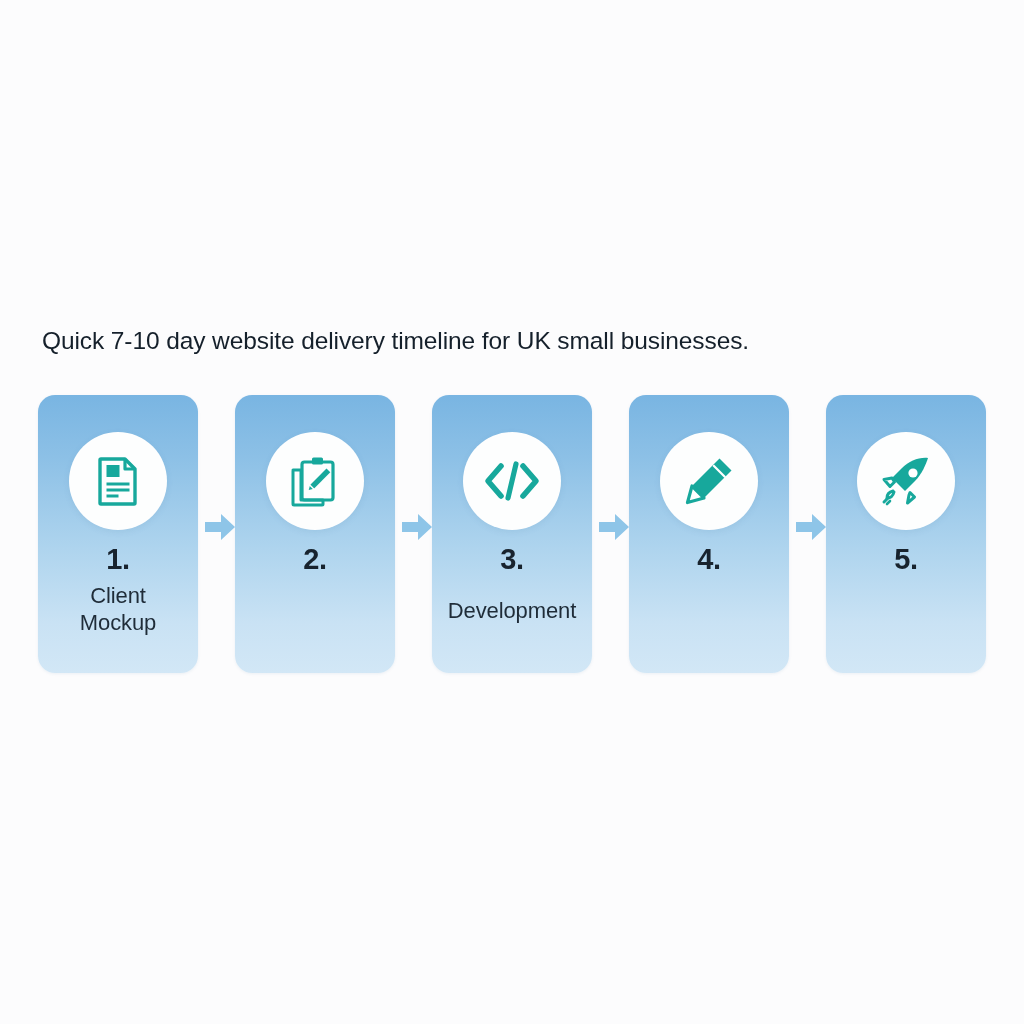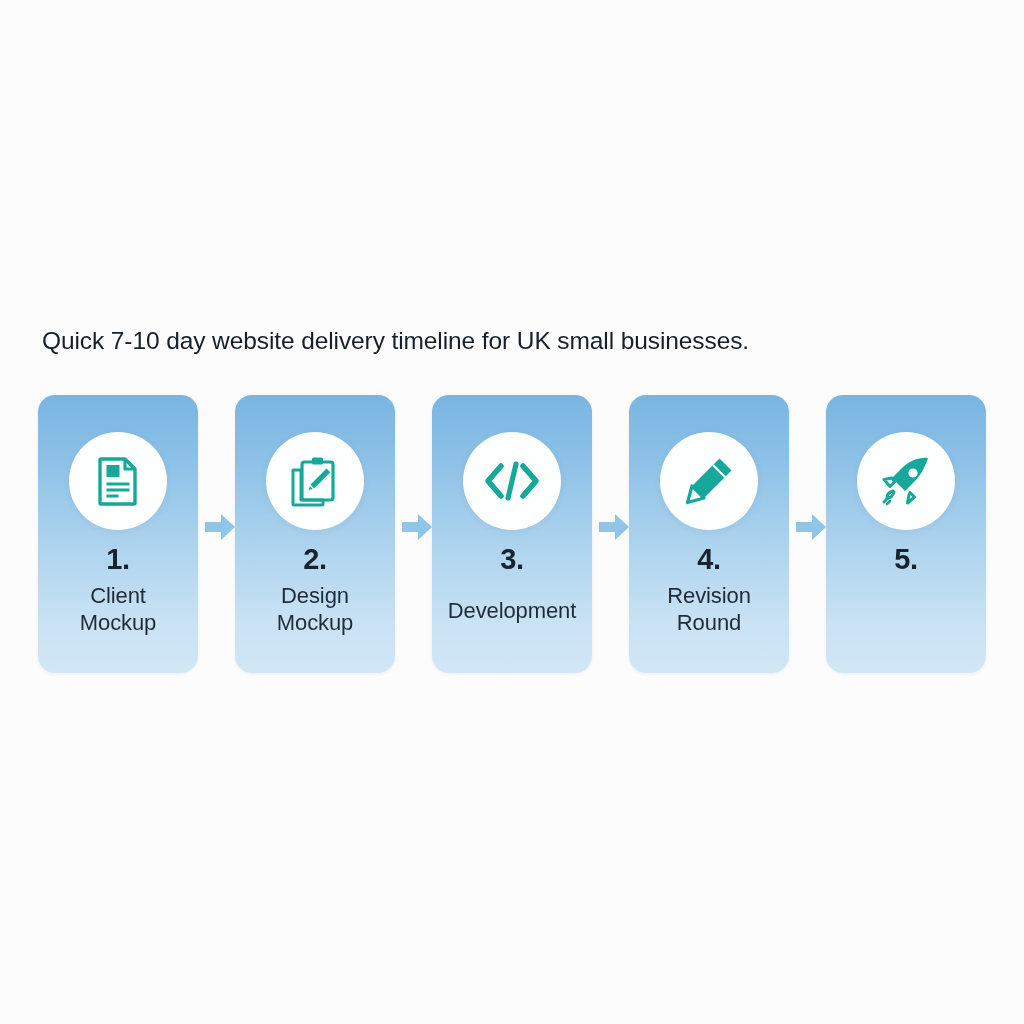--- a/index.html
+++ b/index.html
@@ -166,24 +166,20 @@
 
             <rect x="24" y="3.5" width="11" height="7" rx="1.6" fill="#17a89c"></rect>
 
             <path d="M38.5 14.5 l3.8 3.8 -16.4 16.4 -5.2 1.4 1.4 -5.2 z" fill="#17a89c"></path>
             <path d="M21.7 30.9 l5.2 5.2" stroke="#ffffff" stroke-width="1.4"></path>
           </svg>
         </span>
       </div>
       <div class="step-text">
         <div class="step-number">2.</div>
-        <div class="step-label">
-          <div>Design</div>
-          <div>Mockup</div>
-        </div>
       </div>
     </div>
 
     <div class="flow-arrow" style="left:363px;">
       <span>
         <svg width="32" height="30" viewBox="0 0 32 30">
           <path d="M1 10 h16 v-8 l14 13 -14 13 v-8 h-16 z" fill="#8ec5e8"></path>
         </svg>
       </span>
     </div>
@@ -224,24 +220,20 @@
             <path d="M30 10 l12 12 -21 21 -12 -12 z" fill="#17a89c"></path>
 
             <path d="M9 31 l12 12 -16.5 4.5 z" fill="#ffffff" stroke="#17a89c" stroke-width="3.2" stroke-linejoin="round"></path>
 
             <path d="M30.2 10.2 l12 12" stroke="#ffffff" stroke-width="2.2"></path>
           </svg>
         </span>
       </div>
       <div class="step-text">
         <div class="step-number">4.</div>
-        <div class="step-label">
-          <div>Revision</div>
-          <div>Round</div>
-        </div>
       </div>
     </div>
 
     <div class="flow-arrow" style="left:757px;">
       <span>
         <svg width="32" height="30" viewBox="0 0 32 30">
           <path d="M1 10 h16 v-8 l14 13 -14 13 v-8 h-16 z" fill="#8ec5e8"></path>
         </svg>
       </span>
     </div>

